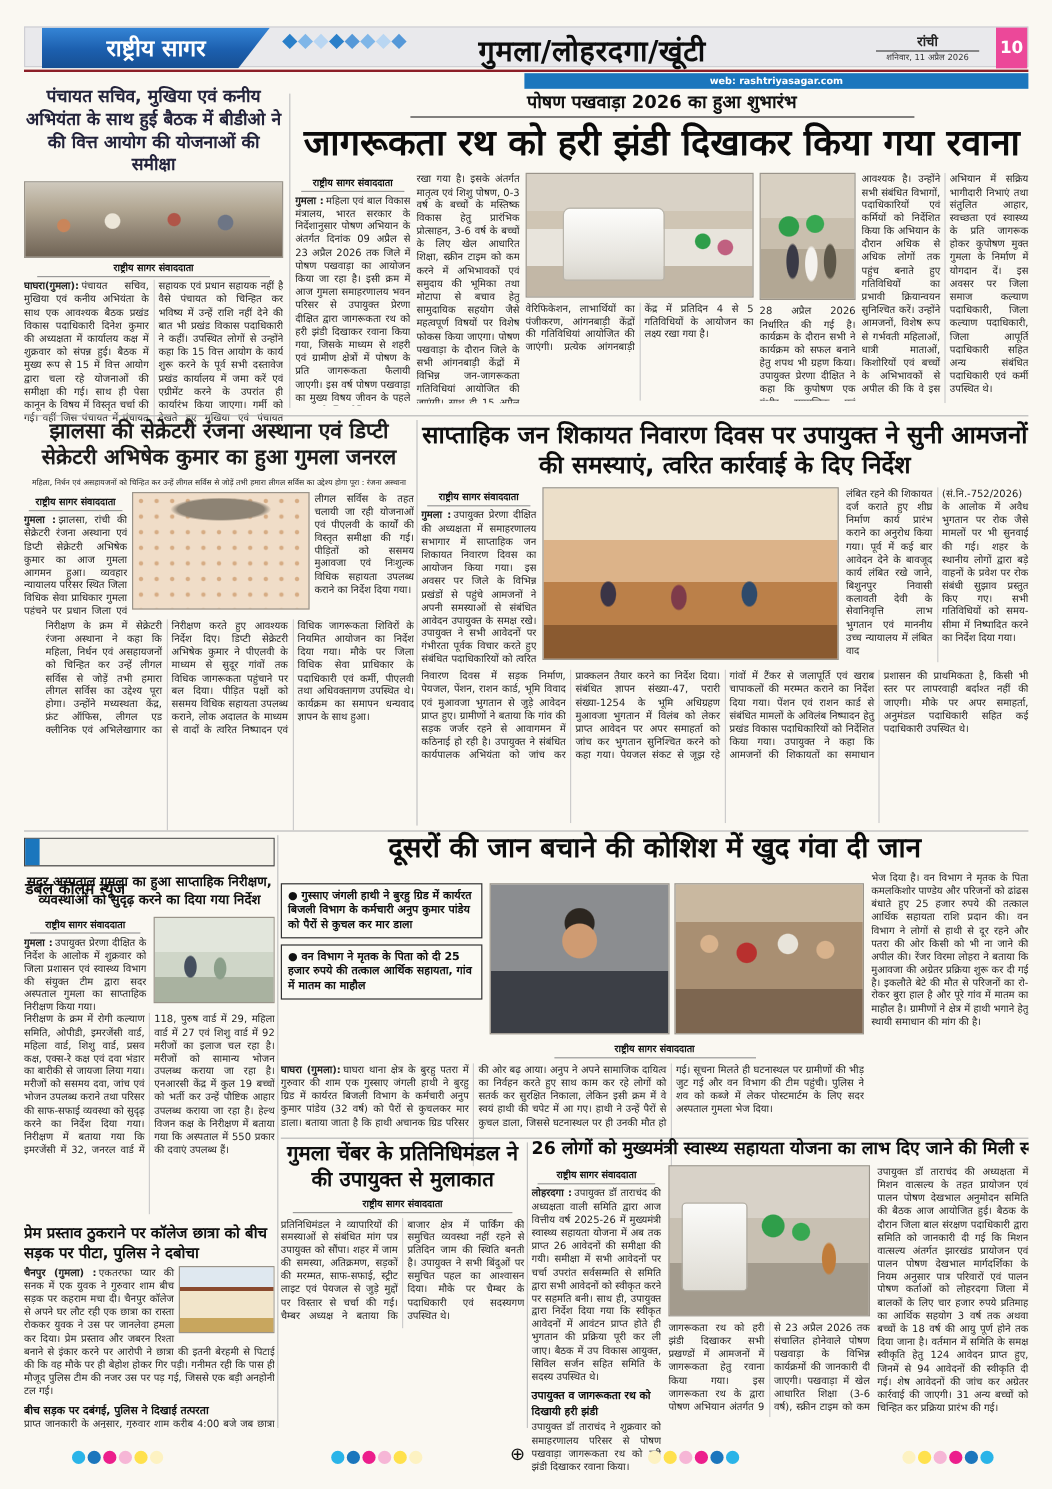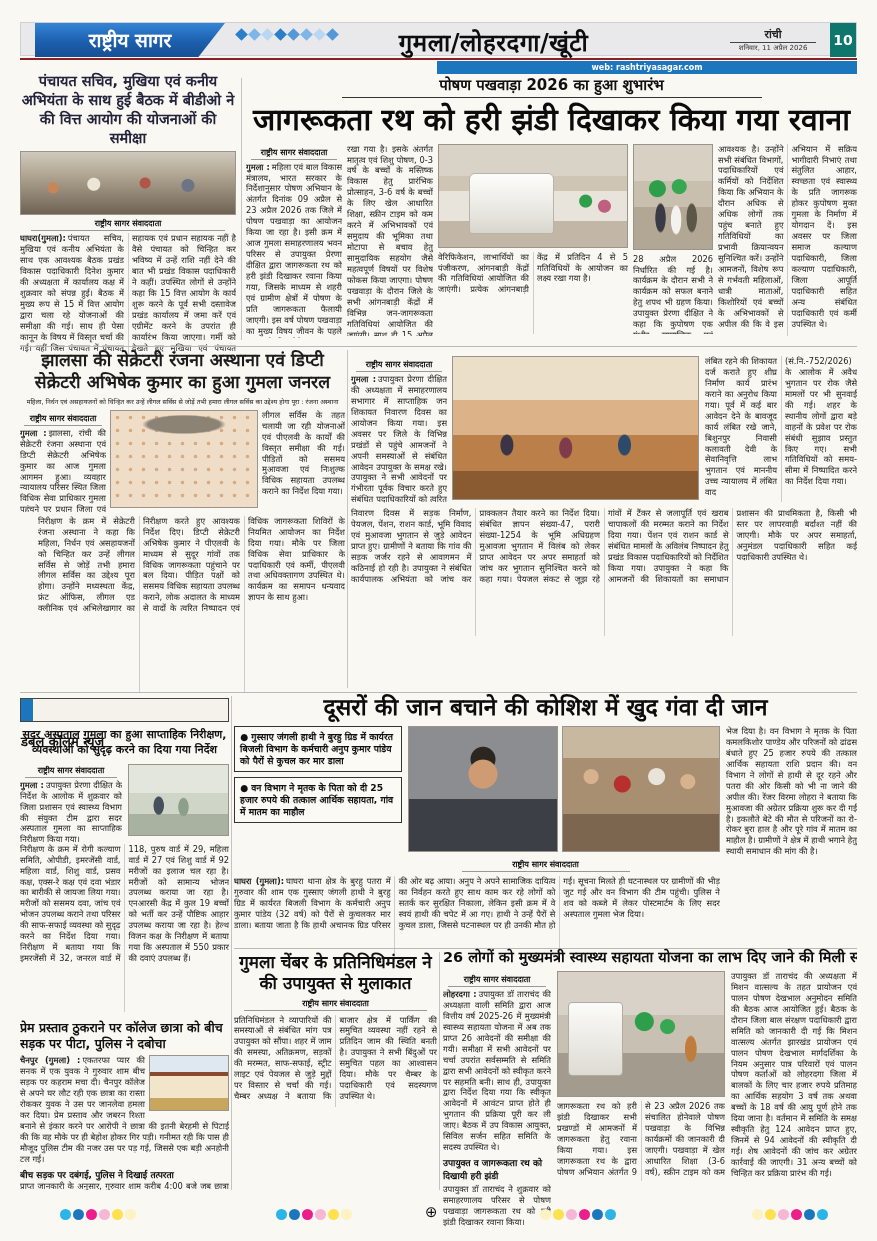--- a/index.html
+++ b/index.html
@@ -10,21 +10,21 @@
   .mast{position:absolute;left:14px;top:0;width:190px;height:34px;
         background:linear-gradient(180deg,#3585d6,#1c5fae 55%,#174f93);
         clip-path:polygon(0 0,100% 0,86% 100%,0 100%);
         color:#fff;font-weight:bold;font-size:19px;display:flex;align-items:center;justify-content:center;}
   .pat{position:absolute;left:214px;top:4px;width:110px;height:26px;}
   .dia{display:inline-block;width:9px;height:9px;margin:3px 2px;transform:rotate(45deg);}
   .d1{background:#2a7fc9}.d2{background:#7fb6e8}.d3{background:#b9d6f2}.d4{background:#5598d8}
   .edi{position:absolute;left:250px;right:140px;text-align:center;top:2px;font-size:24px;font-weight:bold;color:#0d0d0d;letter-spacing:.5px;}
   .city{position:absolute;right:40px;top:3px;width:86px;text-align:center;font-size:11px;font-weight:bold;border-bottom:1px solid #444;padding-bottom:1px;}
   .dt{position:absolute;right:40px;top:20px;width:86px;text-align:center;font-size:7px;color:#333;}
-  .pno{position:absolute;right:0;top:0;width:26px;height:34px;background:#0f766e;color:#fff;font-weight:bold;font-size:14px;display:flex;align-items:center;justify-content:center;}
+  .pno{position:absolute;right:0;top:0;width:26px;height:34px;background:#ec4899;color:#fff;font-weight:bold;font-size:14px;display:flex;align-items:center;justify-content:center;}
   .redrule{position:absolute;left:20px;top:58px;width:837px;height:2px;background:#8c1f28;}
   .webstrip{position:absolute;left:437px;top:61px;width:420px;height:13px;background:#1b76bd;color:#fff;font-size:8px;font-weight:bold;display:flex;align-items:center;justify-content:center;}
   
   .byl{font-weight:bold;font-size:8px;text-align:center;margin:2px auto;color:#111;border-bottom:1px solid #999;width:90%;padding-bottom:2px;}
   .bd{font-size:8.3px;line-height:1.32;text-align:justify;color:#1f1f1f;overflow:hidden;}
   .dl{font-weight:bold;margin-right:2px;}
   .c2{column-count:2;column-gap:8px;column-rule:1px solid #ccc;}
   .c3{column-count:3;column-gap:8px;column-rule:1px solid #ccc;}
   .c4{column-count:4;column-gap:8px;column-rule:1px solid #ccc;}
   .vr{position:absolute;width:1px;background:#c4c4c4;}
@@ -91,21 +91,21 @@
   .a5t .bd{height:62px;}
   .a5row .ph{position:absolute;left:108px;top:2px;width:101px;height:72px;}
   .a5b{margin-top:4px;height:168px;}
   .a7h{font-size:12.5px;font-weight:bold;line-height:1.3;margin-top:8px;color:#111;}
   .a7b1{margin-top:3px;}
   .a7b1 .ph{float:right;width:80px;height:56px;margin:0 0 3px 4px;}
   .a7sh{font-size:9px;font-weight:bold;margin-top:3px;color:#111;}
   
   .a6{position:absolute;left:234px;top:694px;width:623px;}
   .a6 .h{font-size:23px;font-weight:bold;text-align:center;color:#0c0c0c;line-height:1.15;}
-  .a6row{position:relative;height:130px;margin-top:6px;width:488px;}
+  .a6row{position:relative;height:130px;margin-top:16px;width:488px;}
   .blt{box-sizing:border-box;width:168px;border:1px solid #333;padding:4px 5px;font-size:9.2px;font-weight:bold;line-height:1.3;background:#fbfaf4;color:#111;}
   .blt+.blt{margin-top:5px;}
   .a6row .p1{position:absolute;left:174px;top:0;width:150px;height:126px;}
   .a6row .p2{position:absolute;left:328px;top:0;width:158px;height:126px;}
   .a6r{position:absolute;right:0;top:32px;width:131px;height:206px;}
   .a6bot{width:486px;margin-top:4px;height:86px;}
   
   .a8{position:absolute;left:234px;top:952px;width:203px;}
   .a8 .h{font-size:17px;font-weight:bold;text-align:center;line-height:1.25;color:#101010;}
   .a8row{position:relative;height:78px;margin-top:2px;}
@@ -183,20 +183,21 @@
         <div class="bd"><span class="dl">गुमला :</span><span>झालसा, रांची की सेक्रेटरी रंजना अस्थाना एवं डिप्टी सेक्रेटरी अभिषेक कुमार का आज गुमला आगमन हुआ। व्यवहार न्यायालय परिसर स्थित जिला विधिक सेवा प्राधिकार गुमला पहुंचने पर प्रधान जिला एवं सत्र न्यायाधीश सहित न्यायिक पदाधिकारियों ने उनका स्वागत किया।</span></div>
       </div>
       <div class="ph ph-floor"></div>
       <div class="a3r bd">लीगल सर्विस के तहत चलायी जा रही योजनाओं एवं पीएलवी के कार्यों की विस्तृत समीक्षा की गई। पीड़ितों को ससमय मुआवजा एवं निःशुल्क विधिक सहायता उपलब्ध कराने का निर्देश दिया गया।</div>
     </div>
     <div class="a3bot bd c3">निरीक्षण के क्रम में सेक्रेटरी रंजना अस्थाना ने कहा कि महिला, निर्धन एवं असहायजनों को चिन्हित कर उन्हें लीगल सर्विस से जोड़ें तभी हमारा लीगल सर्विस का उद्देश्य पूरा होगा। उन्होंने मध्यस्थता केंद्र, फ्रंट ऑफिस, लीगल एड क्लीनिक एवं अभिलेखागार का निरीक्षण करते हुए आवश्यक निर्देश दिए। डिप्टी सेक्रेटरी अभिषेक कुमार ने पीएलवी के माध्यम से सुदूर गांवों तक विधिक जागरूकता पहुंचाने पर बल दिया। पीड़ित पक्षों को ससमय विधिक सहायता उपलब्ध कराने, लोक अदालत के माध्यम से वादों के त्वरित निष्पादन एवं विधिक जागरूकता शिविरों के नियमित आयोजन का निर्देश दिया गया। मौके पर जिला विधिक सेवा प्राधिकार के पदाधिकारी एवं कर्मी, पीएलवी तथा अधिवक्तागण उपस्थित थे। कार्यक्रम का समापन धन्यवाद ज्ञापन के साथ हुआ।</div>
   </section>
   <div class="vr" style="left:347px;top:350px;height:338px"></div>
 
   <section class="a4">
+    <div class="h">साप्ताहिक जन शिकायत निवारण दिवस पर उपायुक्त ने सुनी आमजनों की समस्याएं, त्वरित कार्रवाई के दिए निर्देश</div>
     <div class="a4row">
       <div class="a4c1">
         <div class="byl">राष्ट्रीय सागर संवाददाता</div>
         <div class="bd"><span class="dl">गुमला :</span><span>उपायुक्त प्रेरणा दीक्षित की अध्यक्षता में समाहरणालय सभागार में साप्ताहिक जन शिकायत निवारण दिवस का आयोजन किया गया। इस अवसर पर जिले के विभिन्न प्रखंडों से पहुंचे आमजनों ने अपनी समस्याओं से संबंधित आवेदन उपायुक्त के समक्ष रखे। उपायुक्त ने सभी आवेदनों पर गंभीरता पूर्वक विचार करते हुए संबंधित पदाधिकारियों को त्वरित कार्रवाई के निर्देश दिए।</span></div>
       </div>
       <div class="ph ph-office"></div>
       <div class="a4cr bd c2">लंबित रहने की शिकायत दर्ज कराते हुए शीघ्र निर्माण कार्य प्रारंभ कराने का अनुरोध किया गया। पूर्व में कई बार आवेदन देने के बावजूद कार्य लंबित रखे जाने, बिशुनपुर निवासी कलावती देवी के सेवानिवृत्ति लाभ भुगतान एवं माननीय उच्च न्यायालय में लंबित वाद (सं.नि.-752/2026) के आलोक में अवैध भुगतान पर रोक जैसे मामलों पर भी सुनवाई की गई। शहर के स्थानीय लोगों द्वारा बड़े वाहनों के प्रवेश पर रोक संबंधी सुझाव प्रस्तुत किए गए। सभी गतिविधियों को समय-सीमा में निष्पादित करने का निर्देश दिया गया।</div>
     </div>
     <div class="a4bot bd c4">निवारण दिवस में सड़क निर्माण, पेयजल, पेंशन, राशन कार्ड, भूमि विवाद एवं मुआवजा भुगतान से जुड़े आवेदन प्राप्त हुए। ग्रामीणों ने बताया कि गांव की सड़क जर्जर रहने से आवागमन में कठिनाई हो रही है। उपायुक्त ने संबंधित कार्यपालक अभियंता को जांच कर प्राक्कलन तैयार करने का निर्देश दिया। संबंधित ज्ञापन संख्या-47, परारी संख्या-1254 के भूमि अधिग्रहण मुआवजा भुगतान में विलंब को लेकर प्राप्त आवेदन पर अपर समाहर्ता को जांच कर भुगतान सुनिश्चित करने को कहा गया। पेयजल संकट से जूझ रहे गांवों में टैंकर से जलापूर्ति एवं खराब चापाकलों की मरम्मत कराने का निर्देश दिया गया। पेंशन एवं राशन कार्ड से संबंधित मामलों के अविलंब निष्पादन हेतु प्रखंड विकास पदाधिकारियों को निर्देशित किया गया। उपायुक्त ने कहा कि आमजनों की शिकायतों का समाधान प्रशासन की प्राथमिकता है, किसी भी स्तर पर लापरवाही बर्दाश्त नहीं की जाएगी। मौके पर अपर समाहर्ता, अनुमंडल पदाधिकारी सहित कई पदाधिकारी उपस्थित थे।</div>
   </section>

